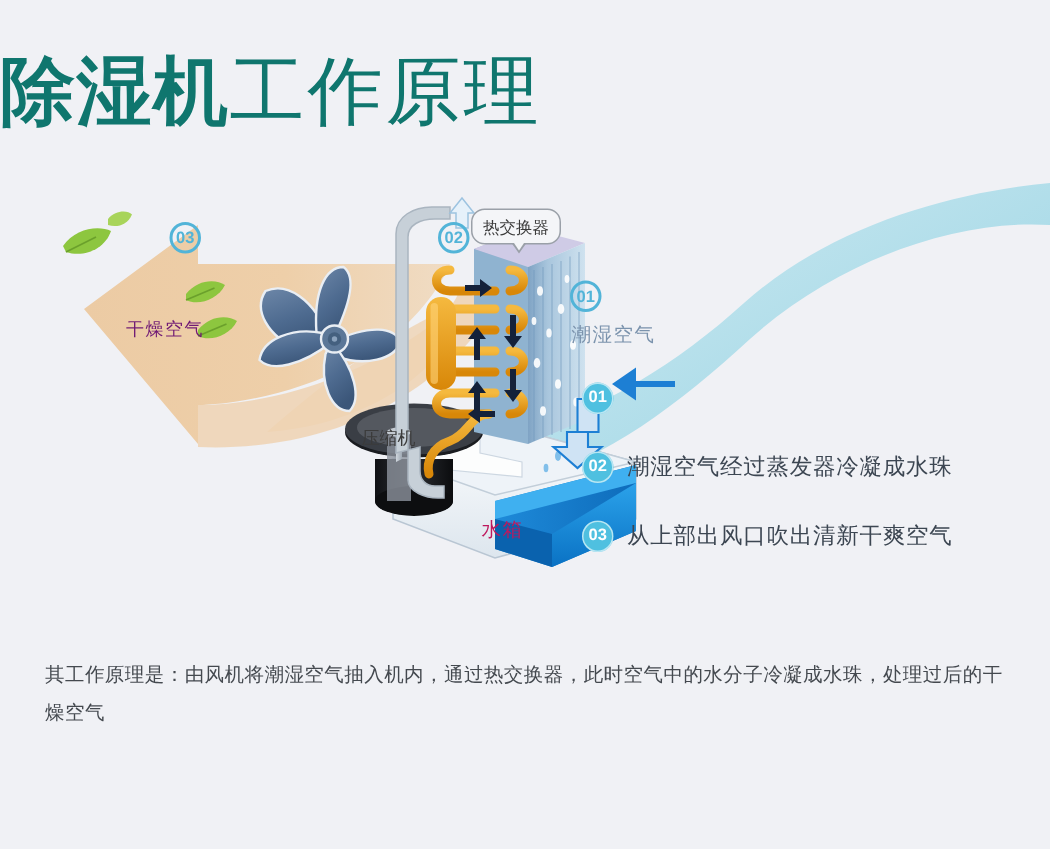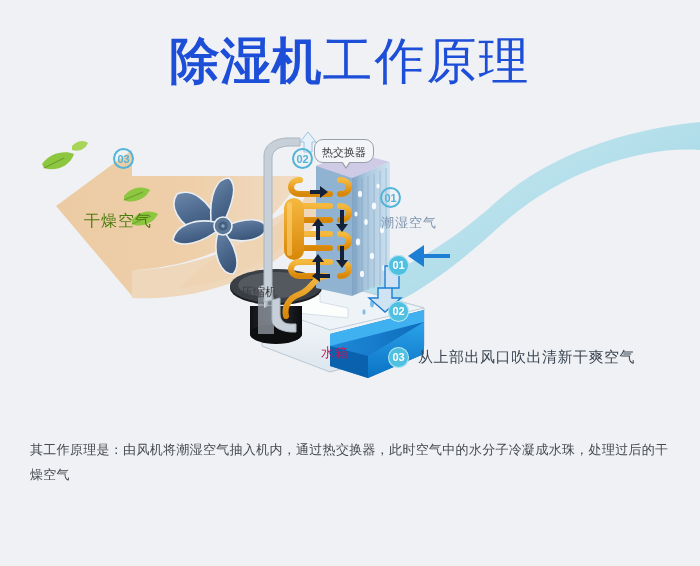--- a/index.html
+++ b/index.html
@@ -8,34 +8,34 @@
     background:#f0f1f5;
     font-family:"Liberation Sans","DejaVu Sans",sans-serif;
     overflow:hidden;position:relative;
     -webkit-font-smoothing:antialiased;
   }
   #stage{position:relative;width:700px;height:566px;}
 
   
   .title{
     position:absolute;left:0;top:30px;width:700px;
-    text-align:center;white-space:nowrap;
-    font-size:50px;line-height:62px;color:#1d4ed8;
+    text-align:left;white-space:nowrap;
+    font-size:50px;line-height:62px;color:#0f766e;
     letter-spacing:1px;
   }
   .title .t-bold{font-weight:bold;}
   .title .t-thin{font-weight:normal;letter-spacing:2px;}
 
   
   .diagram{position:absolute;left:0;top:110px;width:700px;height:300px;}
   .diagram svg{position:absolute;left:0;top:0;}
 
   
   .dlabel{position:absolute;color:#5f90c4;font-size:14px;white-space:nowrap;}
-  .lbl-dry   {left:84px;  top:101px; font-size:16px;color:#4d7c0f;letter-spacing:1px;font-family:Liberation Mono, monospace;}
+  .lbl-dry   {left:84px;  top:101px; font-size:12px;color:#701a75;letter-spacing:1px;font-family:Liberation Mono, monospace;}
   .lbl-humid {left:381px; top:104px; font-size:13px;color:#7b93ad;letter-spacing:1px;}
   .lbl-comp  {left:241px; top:174px; font-size:12px;color:#3b3b3b;letter-spacing:0px;}
   .lbl-tank  {left:321px; top:234px; font-size:13px;color:#be185d;letter-spacing:1px;}
   .lbl-hx    {left:320px; top:34px;  font-size:11px;color:#3b3b3b;}
 
   
   .badge-o{
     position:absolute;width:21px;height:21px;border-radius:50%;
     border:2px solid #52b4d8;color:#52b4d8;
     font-size:11px;font-weight:bold;
@@ -289,20 +289,21 @@
     <div class="dlabel lbl-comp">压缩机</div>
     <div class="dlabel lbl-tank">水箱</div>
   </div>
 
   <div class="steps">
     <div class="step">
       <div class="badge-f">01</div>
     </div>
     <div class="step">
       <div class="badge-f">02</div>
+      <div class="step-text">潮湿空气经过蒸发器冷凝成水珠</div>
     </div>
     <div class="step">
       <div class="badge-f">03</div>
       <div class="step-text">从上部出风口吹出清新干爽空气</div>
     </div>
   </div>
 
   <div class="copy">
     <p class="gap">其工作原理是：由风机将潮湿空气抽入机内，通过热交换器，此时空气中的水分子冷凝成水珠，处理过后的干燥空气</p>
 

